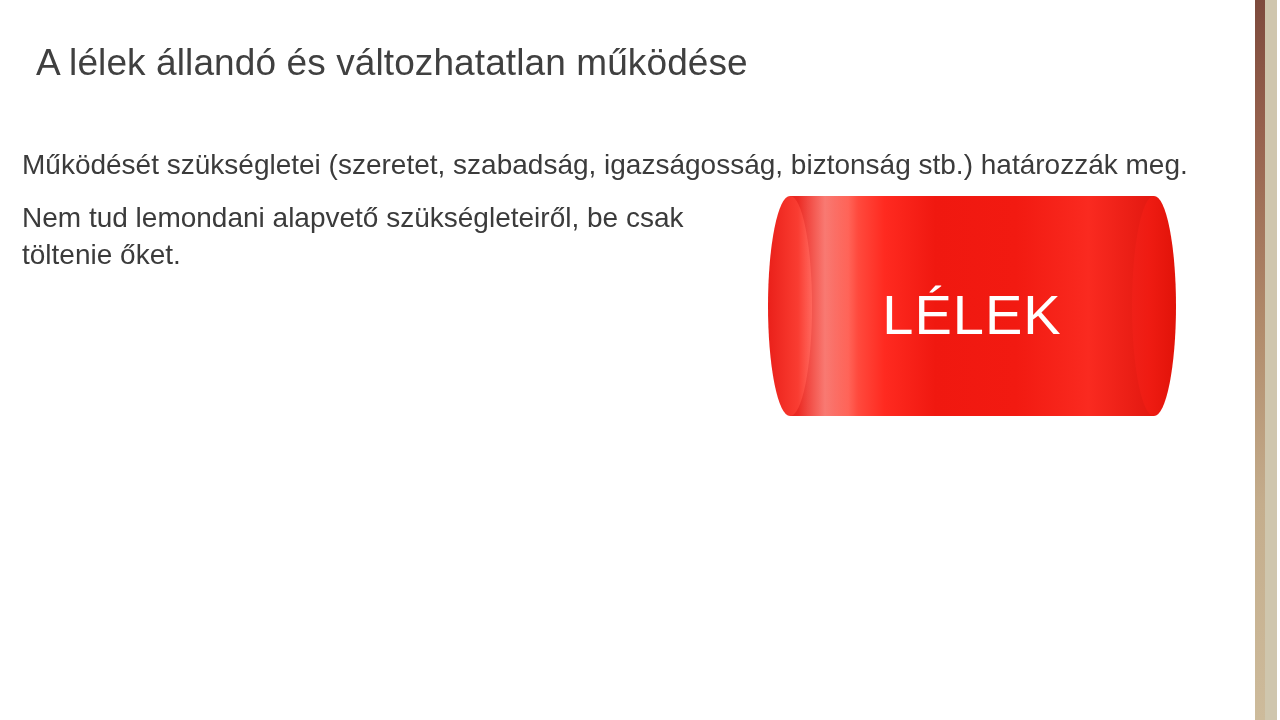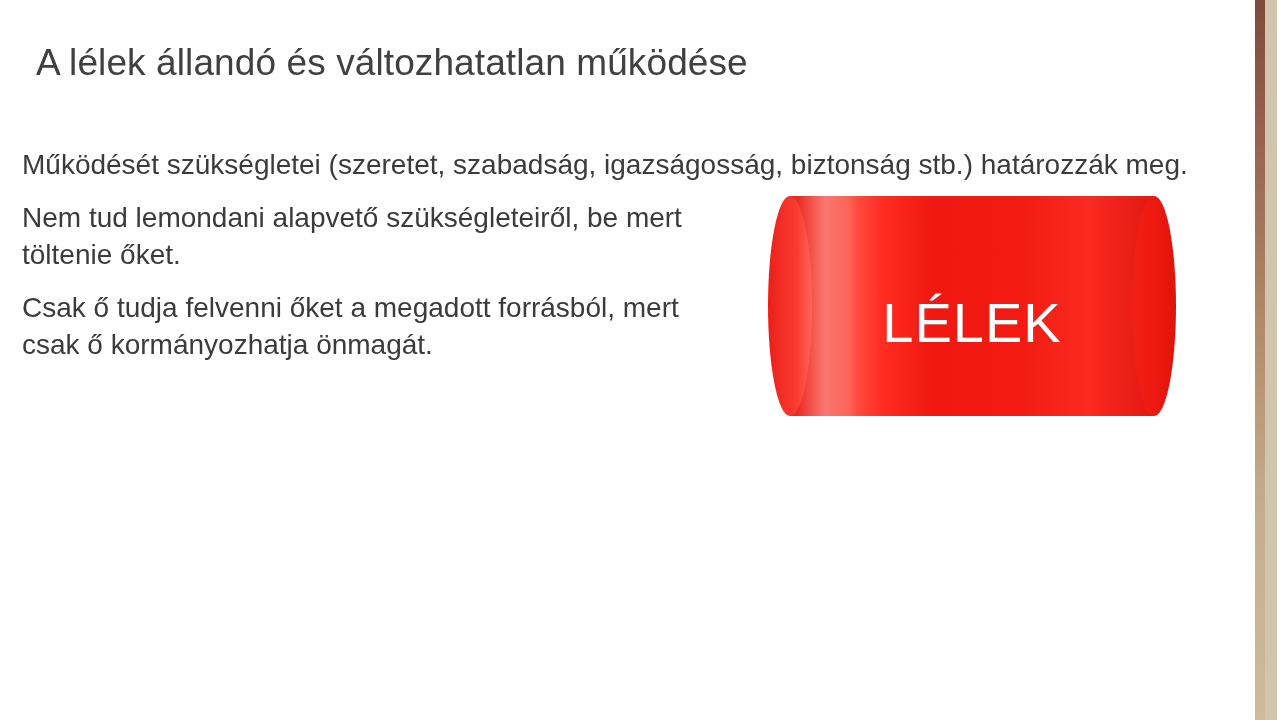--- a/index.html
+++ b/index.html
@@ -111,43 +111,42 @@
     left: 30px;
     top: 0;
     width: 60px;
     height: 220px;
     background: linear-gradient(to right, rgba(255,255,255,0) 0%, rgba(255,255,255,0.30) 45%, rgba(255,255,255,0) 100%);
     pointer-events: none;
   }
   .cyl-label {
     position: absolute;
     left: 0;
-    top: 16px;
+    top: 8px;
     width: 408px;
     height: 220px;
     display: flex;
     align-items: center;
     justify-content: center;
     color: #ffffff;
     font-size: 56px;
     letter-spacing: 1px;
     font-weight: 400;
   }
 </style>
 </head>
 <body>
 
 <div class="slide">
 
   <h1 class="slide-title">A lélek állandó és változhatatlan működése</h1>
 
   <div class="body-text">
     <p class="para p1">Működését szükségletei (szeretet, szabadság, igazságosság, biztonság stb.) határozzák meg.</p>
-    <p class="para p2">Nem tud lemondani alapvető szükségleteiről, be mert töltenie őket.</p>
-    <p class="para p3">Csak ő tudja felvenni őket a megadott forrásból, mert csak ő kormányozhatja önmagát.</p>
+    <p class="para p2">Nem tud lemondani alapvető szükségleteiről, be csak töltenie őket.</p>
   </div>
 
   <div class="cylinder">
     <div class="cyl-body"></div>
     <div class="cyl-cap-right"></div>
     <div class="cyl-cap-left"></div>
     <div class="cyl-highlight"></div>
     <div class="cyl-label">LÉLEK</div>
   </div>
 

